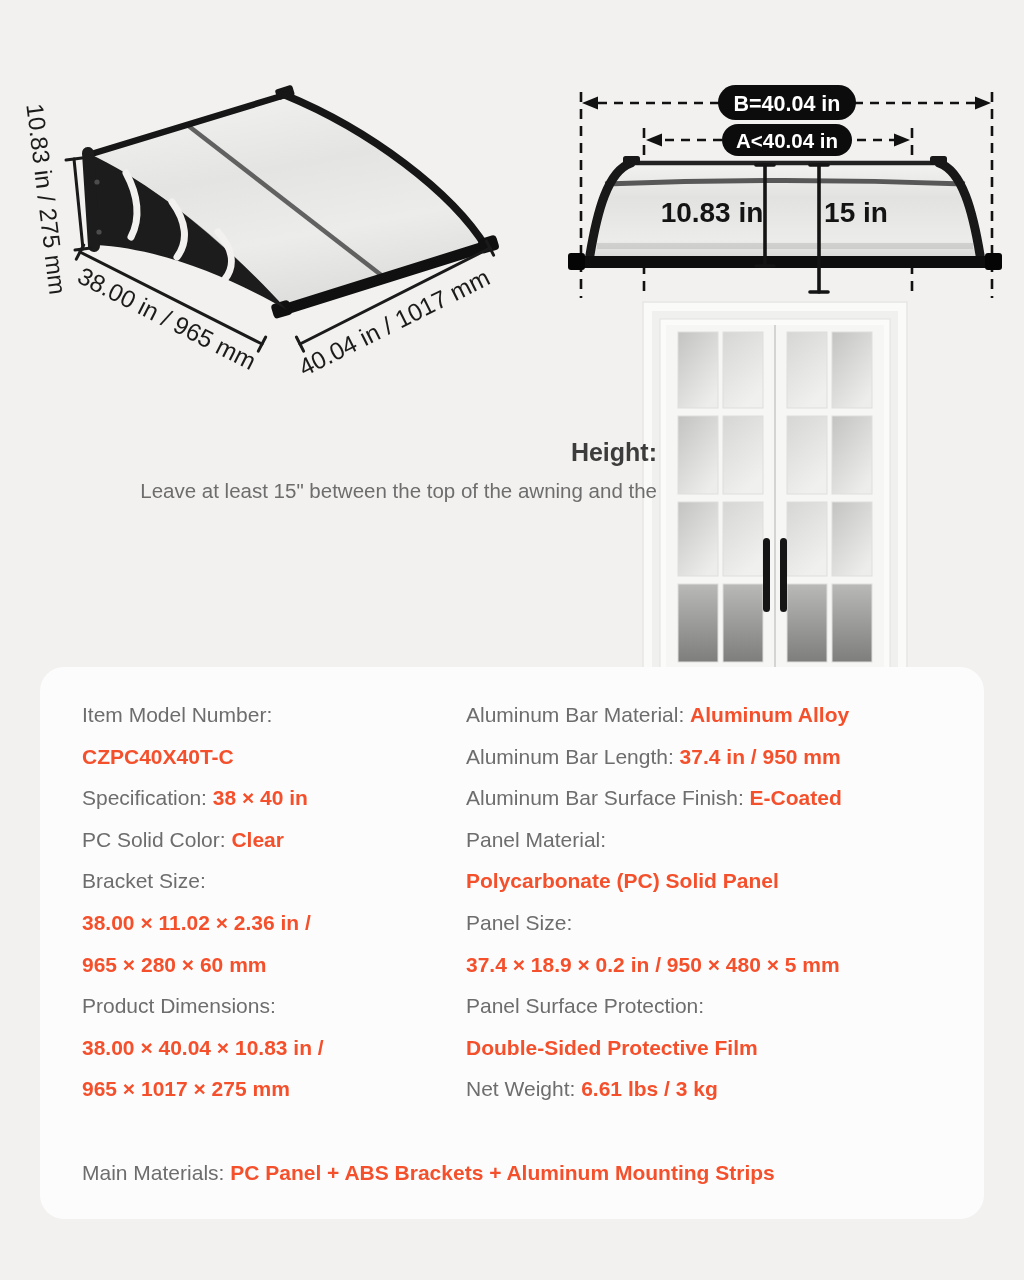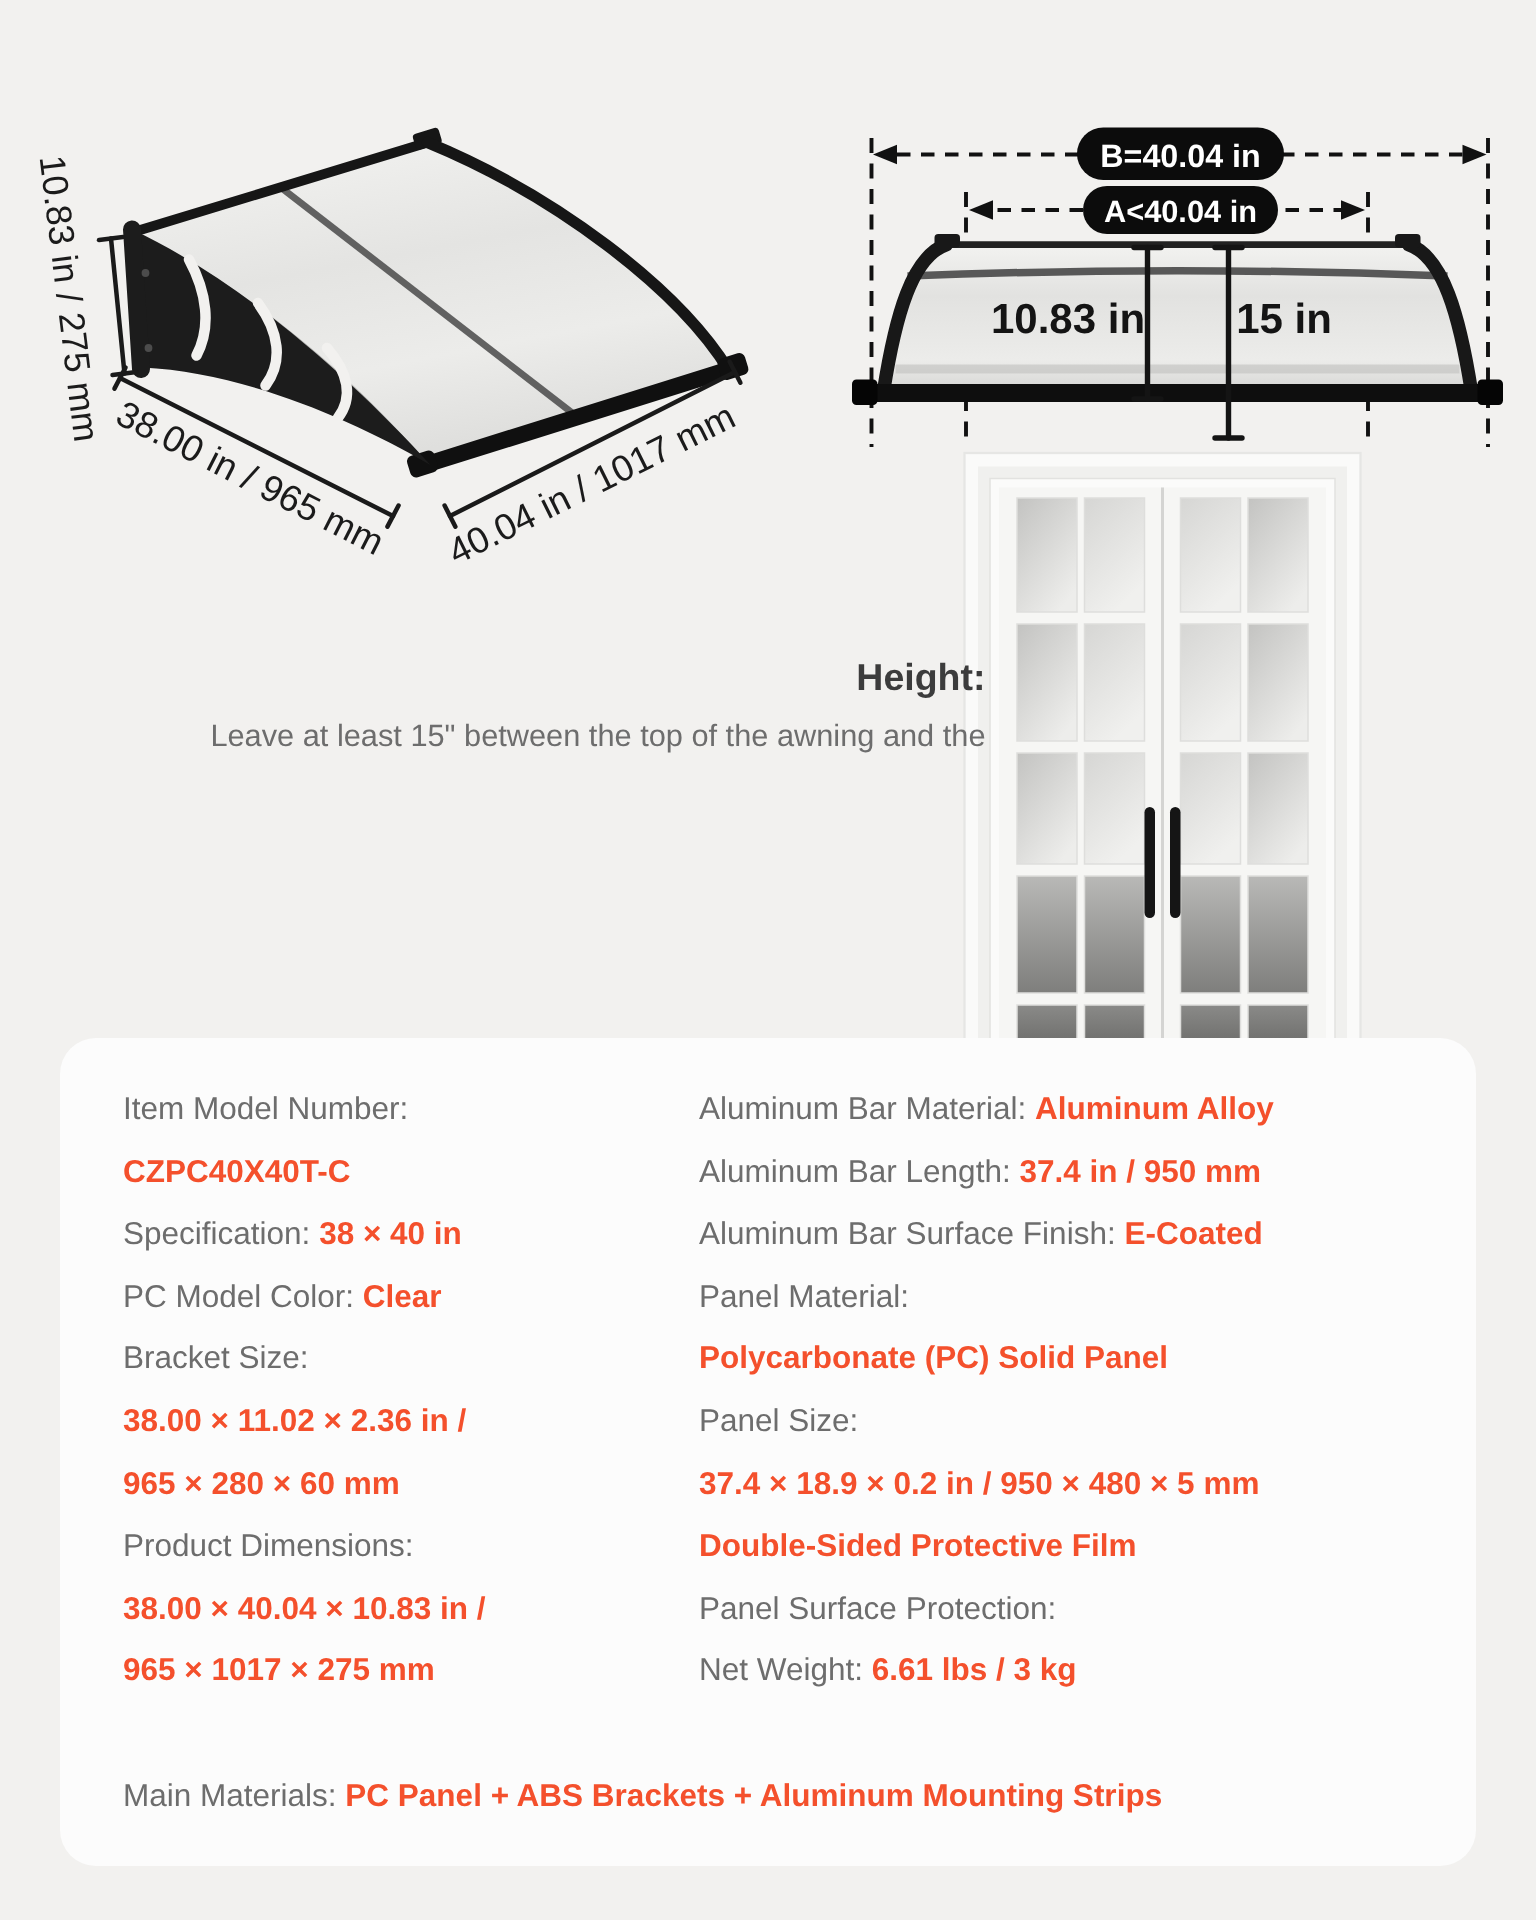--- a/index.html
+++ b/index.html
@@ -10,21 +10,21 @@
     -webkit-font-smoothing:antialiased;
   }
   .abs{position:absolute;}
   
   .notes{position:absolute;left:82px;top:437px;width:575px;}
   .note-group{margin:0 0 24px 0;text-align:right;}
   .note-title{font-size:25px;font-weight:bold;color:#3c3c3c;line-height:30px;margin:0 0 8px 0;}
   .note-line{font-size:20.5px;color:#6d6d6d;line-height:32px;white-space:nowrap;}
   
   .card{
-    position:absolute;left:40px;top:692px;width:944px;height:552px;
+    position:absolute;left:40px;top:667px;width:944px;height:552px;
     background:#fcfcfc;border-radius:24px;
   }
   .col{position:absolute;top:27px;}
   .col-left{left:42px;}
   .col-right{left:426px;}
   .spec-line{font-size:21px;line-height:41.6px;white-space:nowrap;}
   .lab{color:#6d6d6d;white-space:pre-wrap;}
   .val{color:#f4502c;font-weight:bold;white-space:pre-wrap;}
   .footer-line{position:absolute;left:42px;top:485px;font-size:21px;line-height:42px;white-space:nowrap;}
   svg text{font-family:"Liberation Sans", sans-serif;}
@@ -202,38 +202,38 @@
     <div class="note-line">Leave at least 15" between the top of the awning and the</div>
   </div>
 </div>
 
 <div class="card">
 
   <div class="col col-left">
     <div class="spec-line"><span class="lab">Item Model Number:</span><span class="val"></span></div>
     <div class="spec-line"><span class="lab"></span><span class="val">CZPC40X40T-C</span></div>
     <div class="spec-line"><span class="lab">Specification: </span><span class="val">38 × 40 in</span></div>
-    <div class="spec-line"><span class="lab">PC Model Color: </span><span class="val">Clear</span></div>
+    <div class="spec-line"><span class="lab">PC Solid Color: </span><span class="val">Clear</span></div>
     <div class="spec-line"><span class="lab">Bracket Size:</span><span class="val"></span></div>
     <div class="spec-line"><span class="lab"></span><span class="val">38.00 × 11.02 × 2.36 in /</span></div>
     <div class="spec-line"><span class="lab"></span><span class="val">965 × 280 × 60 mm</span></div>
     <div class="spec-line"><span class="lab">Product Dimensions:</span><span class="val"></span></div>
     <div class="spec-line"><span class="lab"></span><span class="val">38.00 × 40.04 × 10.83 in /</span></div>
     <div class="spec-line"><span class="lab"></span><span class="val">965 × 1017 × 275 mm</span></div>
   </div>
 
   <div class="col col-right">
     <div class="spec-line"><span class="lab">Aluminum Bar Material: </span><span class="val">Aluminum Alloy</span></div>
     <div class="spec-line"><span class="lab">Aluminum Bar Length: </span><span class="val">37.4 in / 950 mm</span></div>
     <div class="spec-line"><span class="lab">Aluminum Bar Surface Finish: </span><span class="val">E-Coated</span></div>
     <div class="spec-line"><span class="lab">Panel Material:</span><span class="val"></span></div>
     <div class="spec-line"><span class="lab"></span><span class="val">Polycarbonate (PC) Solid Panel</span></div>
     <div class="spec-line"><span class="lab">Panel Size:</span><span class="val"></span></div>
     <div class="spec-line"><span class="lab"></span><span class="val">37.4 × 18.9 × 0.2 in / 950 × 480 × 5 mm</span></div>
+    <div class="spec-line"><span class="lab">Panel Surface Protection:</span><span class="val"></span></div>
     <div class="spec-line"><span class="lab"></span><span class="val">Double-Sided Protective Film</span></div>
-    <div class="spec-line"><span class="lab">Panel Surface Protection:</span><span class="val"></span></div>
     <div class="spec-line"><span class="lab">Net Weight: </span><span class="val">6.61 lbs / 3 kg</span></div>
   </div>
 
   <div class="footer-line">
     <span class="lab">Main Materials: </span><span class="val">PC Panel + ABS Brackets + Aluminum Mounting Strips</span>
   </div>
 </div>
 
 </body></html>

